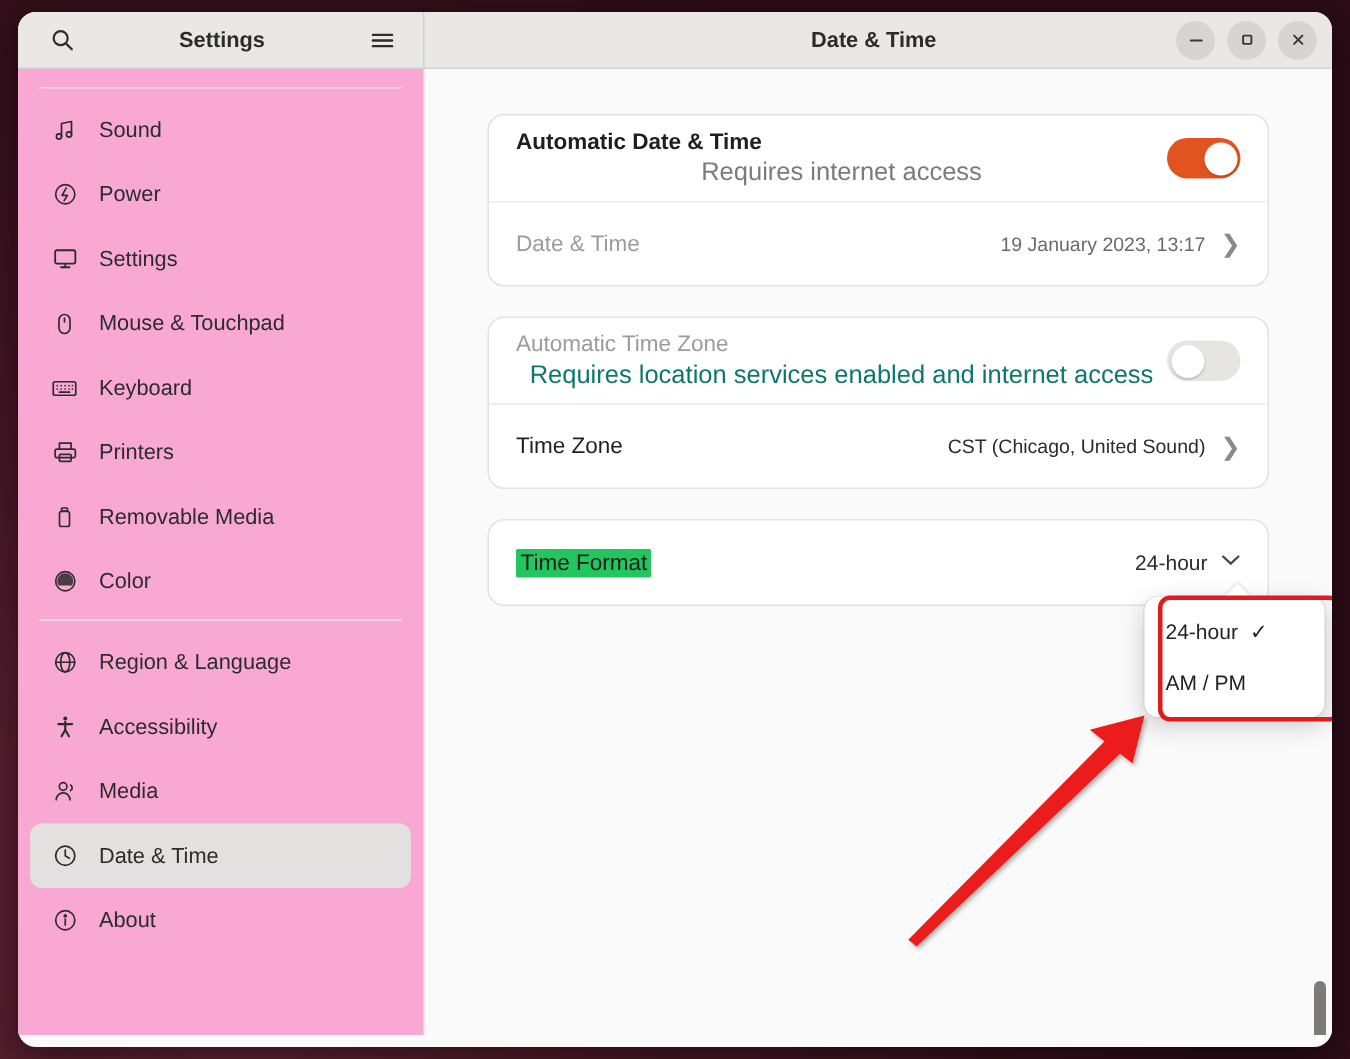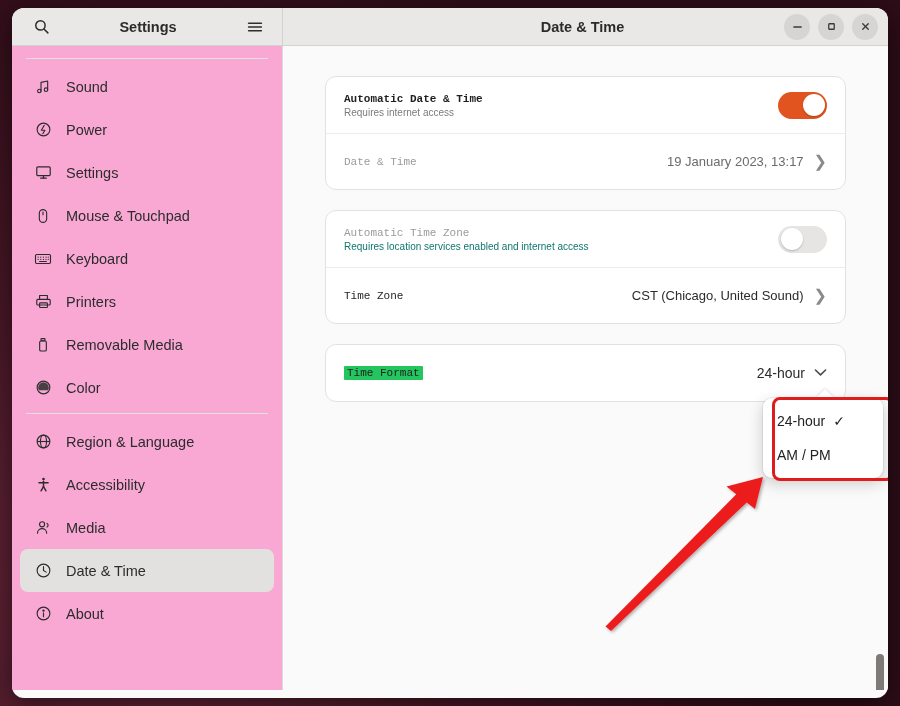--- a/index.html
+++ b/index.html
@@ -138,23 +138,23 @@
   .row {
     display: flex;
     align-items: center;
     padding: 0 18px;
     min-height: 56px;
   }
   .row.tall { min-height: 56px; padding-top: 9px; padding-bottom: 9px; }
   .row + .row { border-top: 1px solid #ececea; }
 
   .row-texts { flex: 1; display: flex; flex-direction: column; gap: 2px; }
-  .row-title { font-size: 11px; color: #1f1f1f; font-weight: bold; font-family: Liberation Mono, monospace; }
+  .row-title { font-size: 15px; color: #1f1f1f; font-weight: bold; }
   .row-title.plain { font-weight: normal; }
-  .row-sub { font-size: 10px; color: #7b7b7b; }
+  .row-sub { font-size: 17px; color: #7b7b7b; text-align: center; }
 
   .row.dim .row-title { color: #9b9b9b; font-weight: normal; }
   .row.dim .row-sub   { color: #0f766e; }
 
   .row-value {
     font-size: 13px;
     color: #6b6b6b;
     margin-right: 10px;
   }
   .row-value.dark { color: #2b2b2b; }

